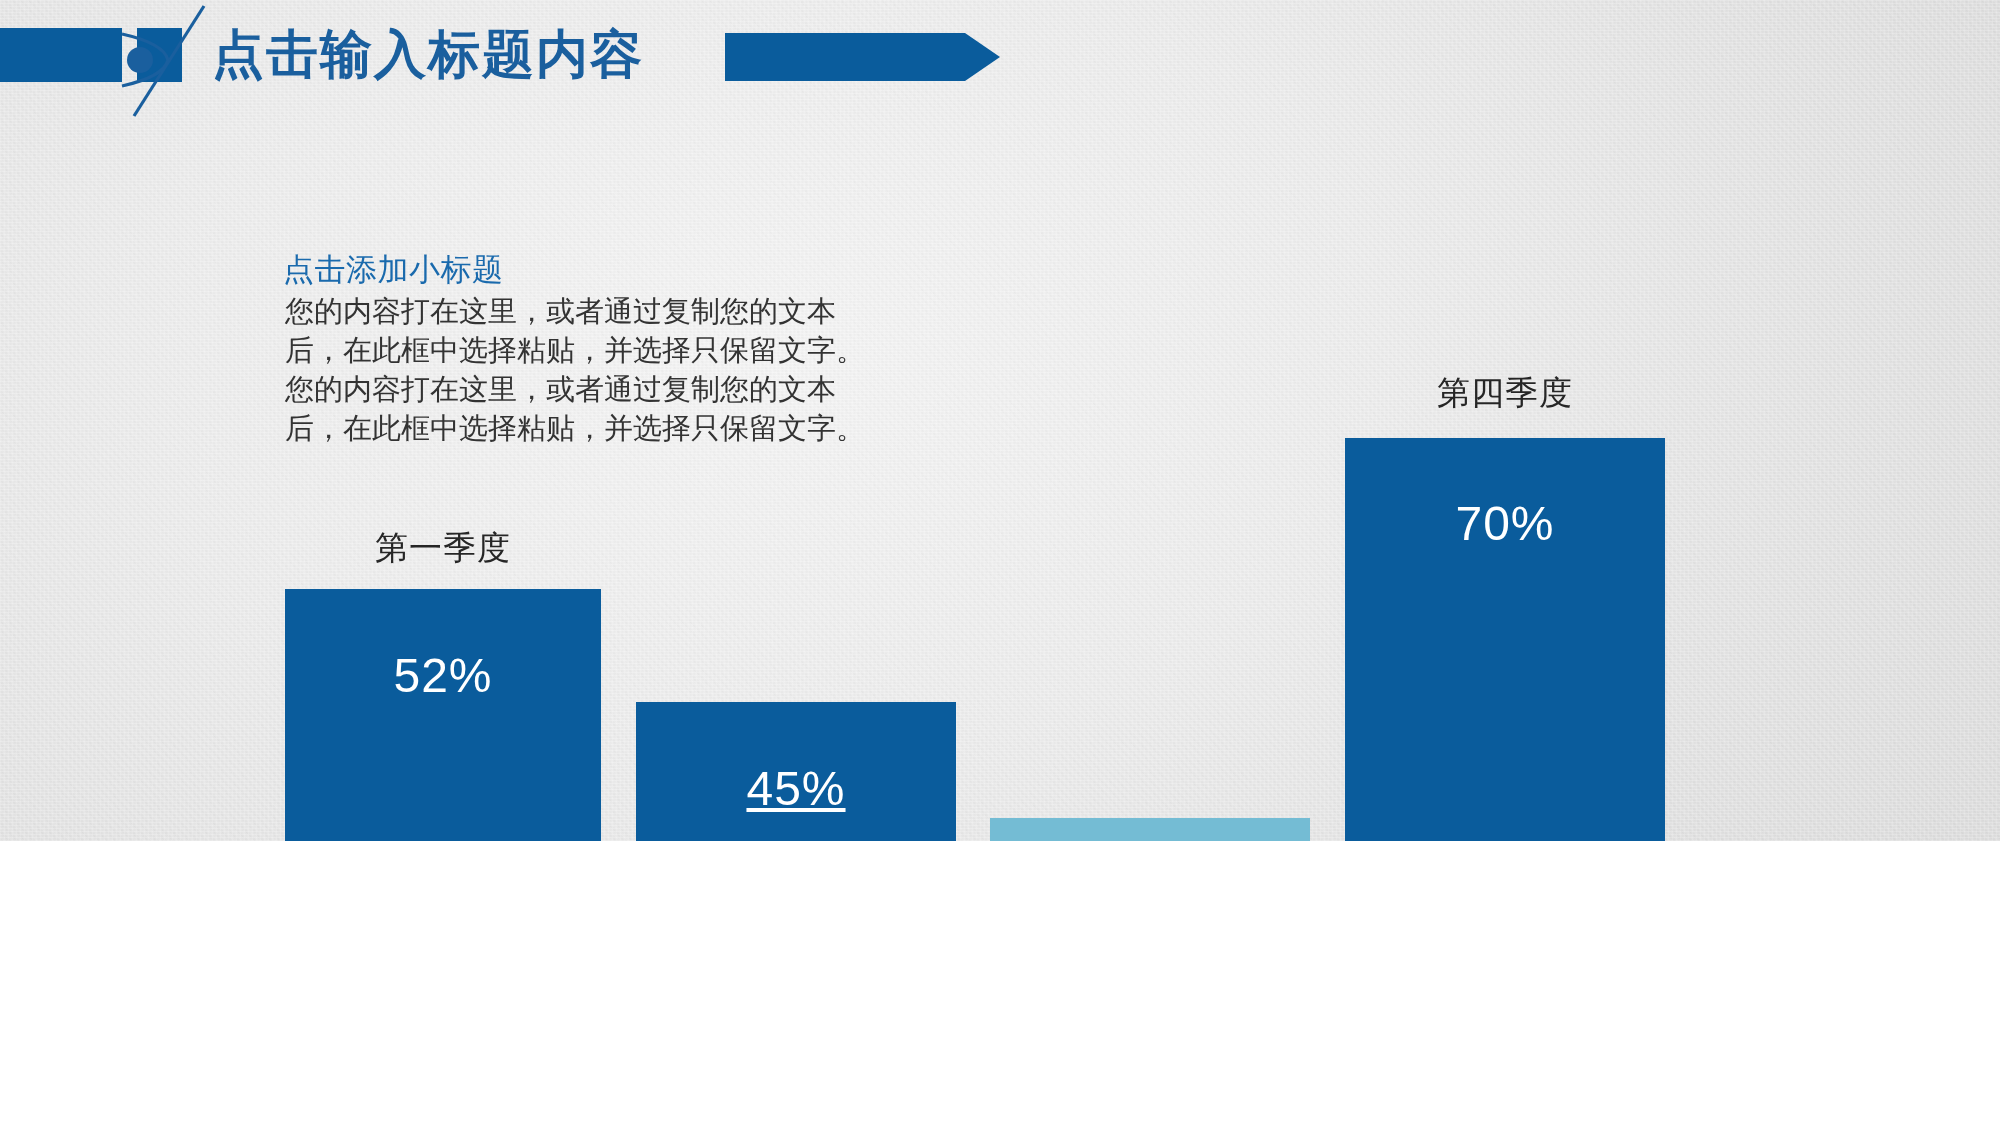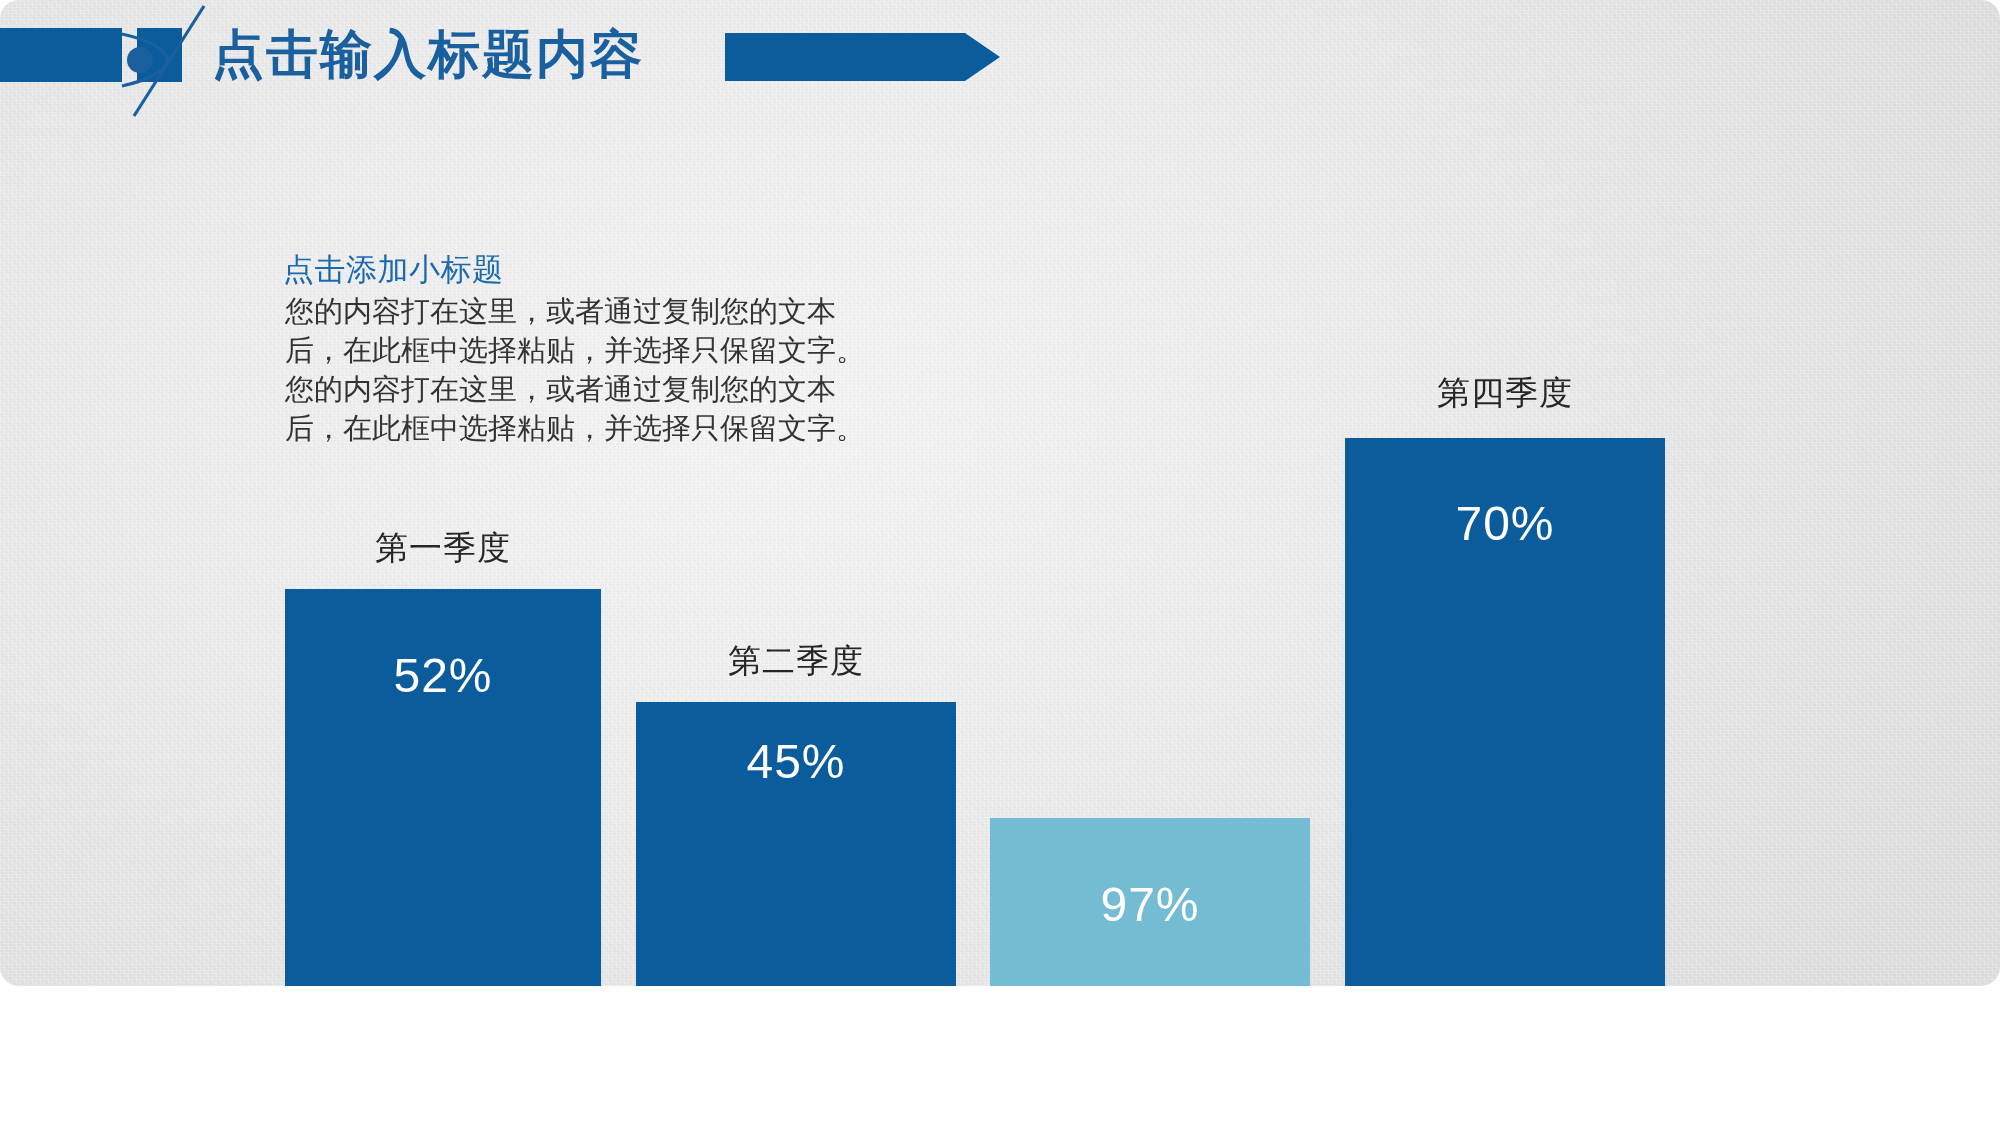--- a/index.html
+++ b/index.html
@@ -11,26 +11,25 @@
     width: 2000px;
     height: 1125px;
     overflow: hidden;
     font-family: "Liberation Sans", "DejaVu Sans", sans-serif;
   }
 
   
   .slide {
     position: relative;
     width: 2000px;
-    height: 986px;
+    height: 841px;
     background-color: #eaeaea;
     background-image:
       radial-gradient(ellipse 1400px 900px at 38% 42%, #f4f4f4 0%, #ececec 45%, #e3e3e3 78%, #dedede 100%);
     overflow: hidden;
-    border-radius: 19px;
   }
   
   .grain {
     position: absolute;
     inset: 0;
     pointer-events: none;
     opacity: 0.5;
     background-image:
       repeating-linear-gradient(0deg, rgba(255,255,255,0.55) 0px, rgba(255,255,255,0) 1px, rgba(0,0,0,0.035) 2px, rgba(255,255,255,0) 3px),
       repeating-linear-gradient(90deg, rgba(255,255,255,0.5) 0px, rgba(255,255,255,0) 1px, rgba(0,0,0,0.03) 2px, rgba(255,255,255,0) 4px),
@@ -184,23 +183,22 @@
 
   <div class="chart">
 
     <div class="bar-group" style="left: 285px; top: 0px; width: 316px; height: 1125px;">
       <div class="bar-label" style="top: 528px;">第一季度</div>
       <div class="bar-rect" style="top: 589px; height: 536px; background: rgb(10, 92, 156);"></div>
       <div class="bar-value" style="top: 636px;">52%</div>
     </div>
 
     <div class="bar-group" style="left: 636px; top: 0px; width: 320px; height: 1125px;">
-      <div class="bar-label" style="top: 641px;">第二季度</div>
       <div class="bar-rect" style="top: 702px; height: 423px; background: rgb(10, 92, 156);"></div>
-      <div class="bar-value" style="top: 722px;">45%</div>
+      <div class="bar-value" style="top: 749px; text-decoration: underline;">45%</div>
     </div>
 
     <div class="bar-group" style="left: 990px; top: 0px; width: 320px; height: 1125px;">
       <div class="bar-rect" style="top: 818px; height: 307px; background: rgb(116, 188, 212);"></div>
       <div class="bar-value" style="top: 865px;">97%</div>
     </div>
 
     <div class="bar-group" style="left: 1345px; top: 0px; width: 320px; height: 1125px;">
       <div class="bar-label" style="top: 366px; margin-top: 7px;">第四季度</div>
       <div class="bar-rect" style="top: 438px; height: 687px; background: rgb(10, 92, 156);"></div>

